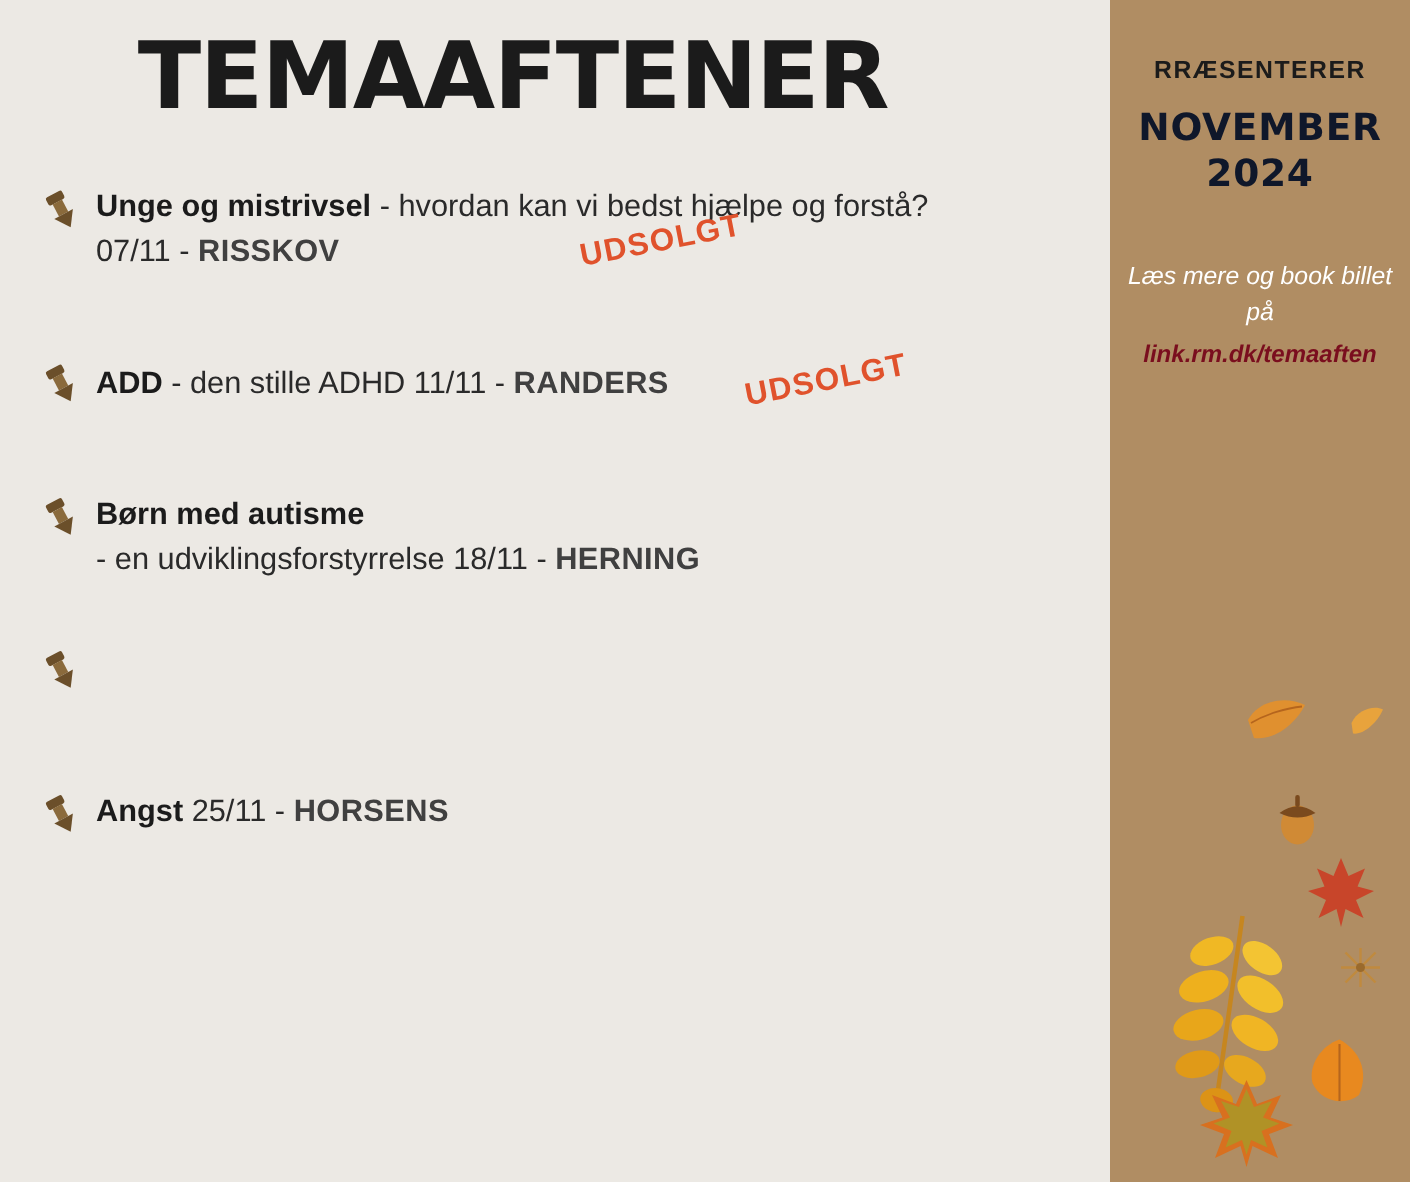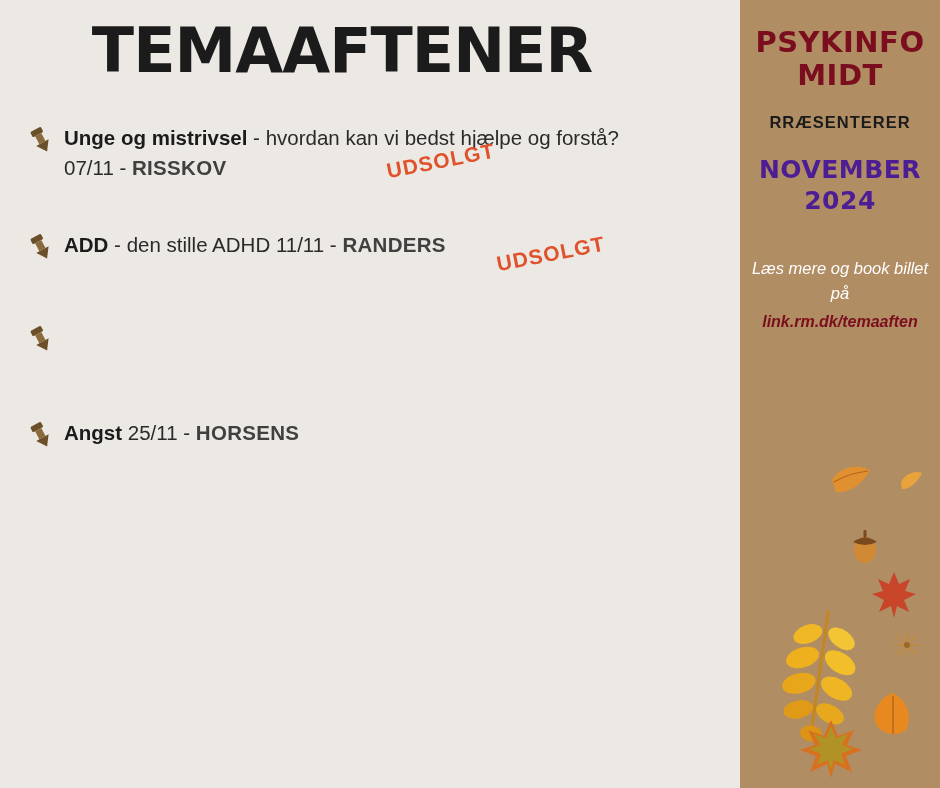--- a/index.html
+++ b/index.html
@@ -106,26 +106,26 @@
   }
   .presents {
     margin-top: 20px;
     font-size: 16.5px;
     font-weight: bold;
     color: #1b1b1b;
     letter-spacing: 1px;
     font-family: "Liberation Sans", sans-serif;
   }
   .month {
-    margin-top: 22px;
+    margin-top: 12px;
     font-family: "DejaVu Sans", sans-serif;
     font-weight: bold;
     font-size: 25px;
     line-height: 1.25;
-    color: #4c1d95;
+    color: #0f172a;
     letter-spacing: 0.5px;
   }
   .booking {
     margin-top: 40px;
     font-size: 16.5px;
     line-height: 1.5;
     color: #ffffff;
     font-family: "Liberation Sans", sans-serif;
     font-style: italic;
   }
@@ -169,36 +169,50 @@
               <polygon points="8,18 22,18 15,28" fill="#6b4f2a"></polygon>
             </g>
           </svg>
         </div>
         <div class="etext">
           <b>Unge og mistrivsel</b><span> - hvordan kan vi bedst hjælpe og forstå? 07/11 - </span><span class="city">RISSKOV</span>
         </div>
         <div class="soldout so1">UDSOLGT</div>
       </div>
 
-      <div class="event" style="margin-top:48px;">
+      <div class="event" style="margin-top:48px;align-items:center;">
         <div class="pin">
           <svg width="30" height="30" viewBox="0 0 30 30">
             <g transform="rotate(-28 15 15)">
               <rect x="9" y="3" width="12" height="6" rx="1.5" fill="#6b4f2a"></rect>
               <rect x="11.5" y="9" width="7" height="9" fill="#8a6a3c"></rect>
               <polygon points="8,18 22,18 15,28" fill="#6b4f2a"></polygon>
             </g>
           </svg>
         </div>
         <div class="etext">
           <b>ADD</b><span> - den stille ADHD 11/11 - </span><span class="city">RANDERS</span>
         </div>
         <div class="soldout so2">UDSOLGT</div>
       </div>
 
+      <div class="event" style="margin-top:48px;">
+        <div class="pin">
+          <svg width="30" height="30" viewBox="0 0 30 30">
+            <g transform="rotate(-28 15 15)">
+              <rect x="9" y="3" width="12" height="6" rx="1.5" fill="#6b4f2a"></rect>
+              <rect x="11.5" y="9" width="7" height="9" fill="#8a6a3c"></rect>
+              <polygon points="8,18 22,18 15,28" fill="#6b4f2a"></polygon>
+            </g>
+          </svg>
+        </div>
+        <div class="etext" style="max-width:520px;">
+          <b>Børn med autisme</b><br><span> - en udviklingsforstyrrelse 18/11 - </span><span class="city">HERNING</span>
+        </div>
+      </div>
 
       <div class="event" style="margin-top:42px;">
         <div class="pin">
           <svg width="30" height="30" viewBox="0 0 30 30">
             <g transform="rotate(-28 15 15)">
               <rect x="9" y="3" width="12" height="6" rx="1.5" fill="#6b4f2a"></rect>
               <rect x="11.5" y="9" width="7" height="9" fill="#8a6a3c"></rect>
               <polygon points="8,18 22,18 15,28" fill="#6b4f2a"></polygon>
             </g>
           </svg>
@@ -217,24 +231,20 @@
         </div>
         <div class="etext">
           <b>Angst</b><span> 25/11 - </span><span class="city">HORSENS</span>
         </div>
       </div>
 
     </div>
   </div>
 
   <div class="right">
-    <div class="brand">
-      <div>PSYKINFO</div>
-      <div>MIDT</div>
-    </div>
 
     <div class="presents">RRÆSENTERER</div>
 
     <div class="month">
       <div>NOVEMBER</div>
       <div>2024</div>
     </div>
 
     <div class="booking">
       <span>Læs mere og book billet på</span>

